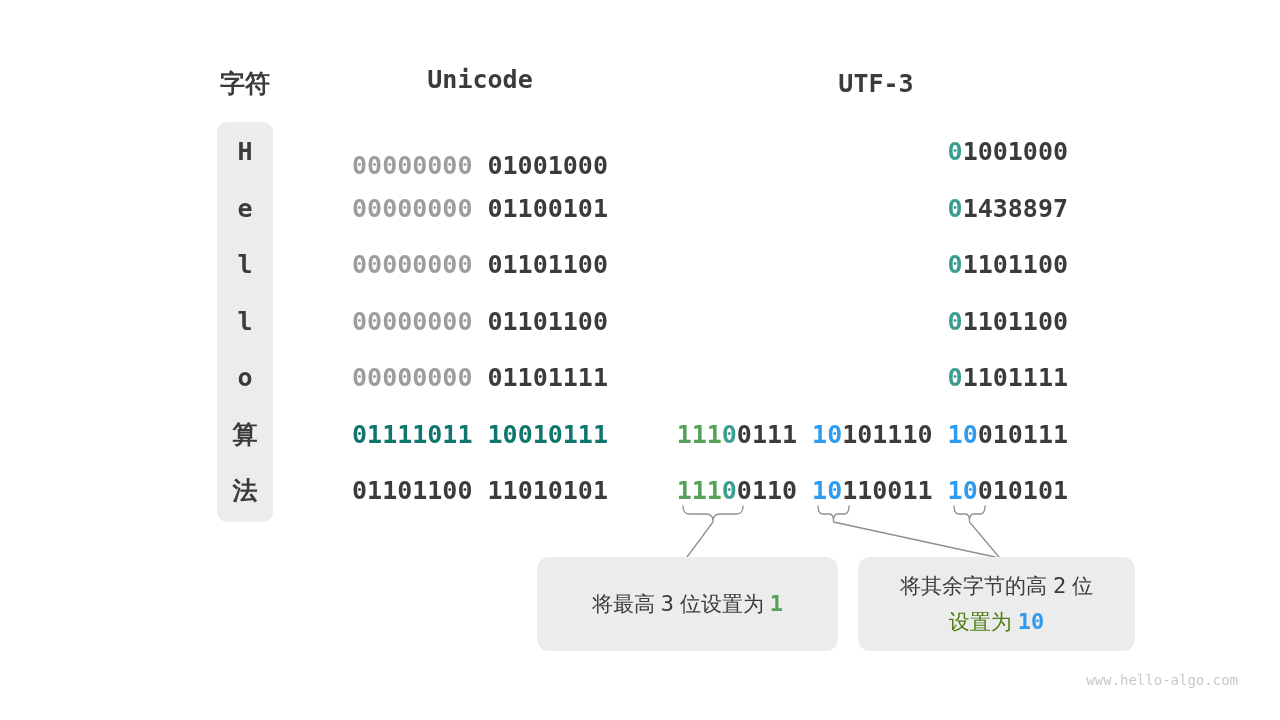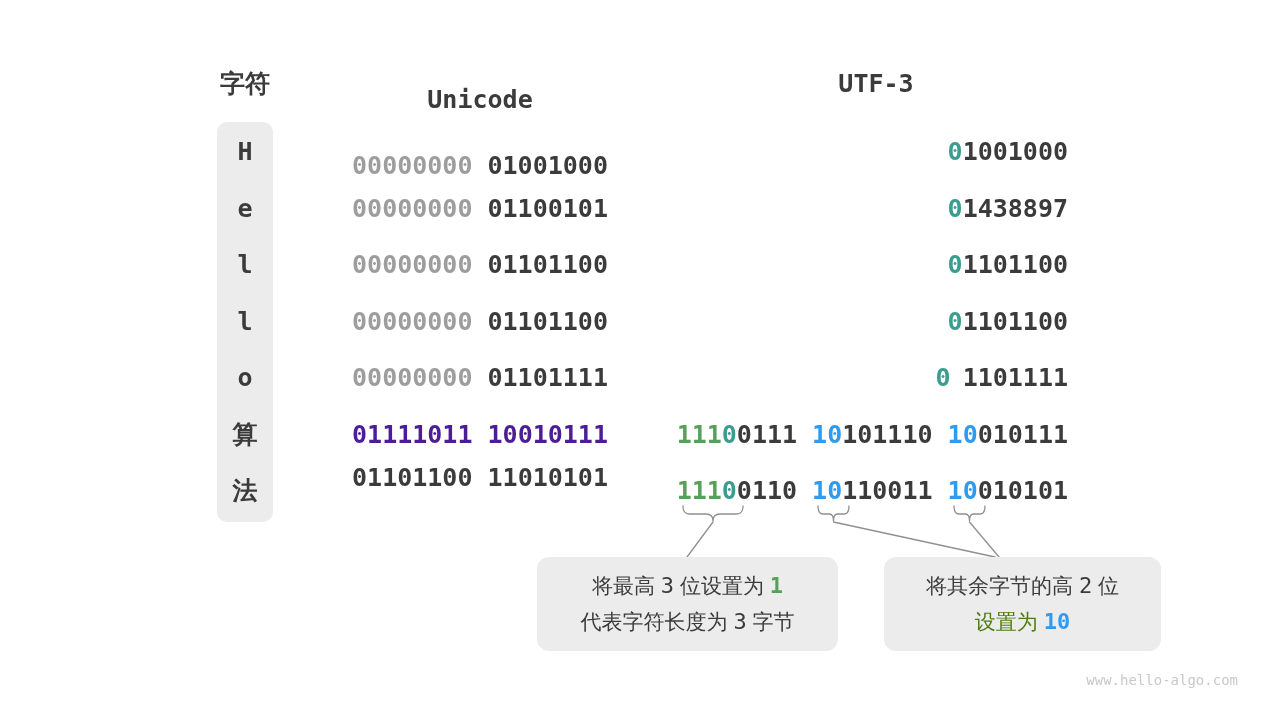--- a/index.html
+++ b/index.html
@@ -40,75 +40,74 @@
   
   .callout{
     position:absolute;top:557px;height:94px;background:#ececec;border-radius:12px;
     display:flex;flex-direction:column;justify-content:center;align-items:center;
     font-size:21px;color:#3b3b3b;
   }
   .callout .callout-line{line-height:36px;white-space:pre;text-align:center;}
   .callout .mono{font-size:22px;}
   .callout .bold{font-weight:bold;}
   #callout-0{left:537px;width:301px;}
-  #callout-1{left:858px;width:277px;margin-left:26px;}
+  #callout-1{left:858px;width:277px;}
 
   
   .watermark{
     position:absolute;right:42px;top:672px;
     font-family:"DejaVu Sans Mono",monospace;font-size:14px;color:#c9c9c9;
     white-space:pre;
   }
 </style>
 </head>
 <body>
 
 <div class="col-header" style="left:245px;top:83px;text-align:right;">字符</div>
-<div class="col-header mono" style="left:480px;top:99px;">Unicode</div>
+<div class="col-header mono" style="left:480px;top:79px;">Unicode</div>
 <div class="col-header mono" style="left:876px;top:83px;">UTF-3</div>
 
 <div class="char-col-bg"></div>
 
 <div id="rows-layer">
     <div class="row-cell char-cell" style="top: 134px;">H</div>
     <div class="row-cell unicode-cell" style="top: 148px;"><span class="" style="color: rgb(157, 157, 157);">00000000</span><span class="" style="color: rgb(59, 59, 59);"> 01001000</span></div>
     <div class="row-cell utf8-cell" style="top: 134px;"><span class="" style="color: rgb(58, 157, 143);">0</span><span class="" style="color: rgb(59, 59, 59);">1001000</span></div>
     <div class="row-cell char-cell" style="top: 190.5px;">e</div>
     <div class="row-cell unicode-cell" style="top: 190.5px;"><span class="" style="color: rgb(157, 157, 157);">00000000</span><span class="" style="color: rgb(59, 59, 59);"> 01100101</span></div>
     <div class="row-cell utf8-cell" style="top: 190.5px;"><span class="" style="color: rgb(58, 157, 143);">0</span><span class="" style="color: rgb(59, 59, 59);">1438897</span></div>
     <div class="row-cell char-cell" style="top: 247px;">l</div>
     <div class="row-cell unicode-cell" style="top: 247px;"><span class="" style="color: rgb(157, 157, 157);">00000000</span><span class="" style="color: rgb(59, 59, 59);"> 01101100</span></div>
     <div class="row-cell utf8-cell" style="top: 247px;"><span class="" style="color: rgb(58, 157, 143);">0</span><span class="" style="color: rgb(59, 59, 59);">1101100</span></div>
     <div class="row-cell char-cell" style="top: 303.5px;">l</div>
     <div class="row-cell unicode-cell" style="top: 303.5px;"><span class="" style="color: rgb(157, 157, 157);">00000000</span><span class="" style="color: rgb(59, 59, 59);"> 01101100</span></div>
     <div class="row-cell utf8-cell" style="top: 303.5px;"><span class="" style="color: rgb(58, 157, 143);">0</span><span class="" style="color: rgb(59, 59, 59);">1101100</span></div>
     <div class="row-cell char-cell" style="top: 360px;">o</div>
     <div class="row-cell unicode-cell" style="top: 360px;"><span class="" style="color: rgb(157, 157, 157);">00000000</span><span class="" style="color: rgb(59, 59, 59);"> 01101111</span></div>
-    <div class="row-cell utf8-cell" style="top: 360px;"><span class="" style="color: rgb(58, 157, 143);">0</span><span class="" style="color: rgb(59, 59, 59); margin-left: 12px;">1101111</span></div>
+    <div class="row-cell utf8-cell" style="top: 360px;"><span class="" style="color: rgb(58, 157, 143);">0</span><span class="" style="color: rgb(59, 59, 59);">1101111</span></div>
     <div class="row-cell char-cell" style="top: 416.5px;">算</div>
-    <div class="row-cell unicode-cell" style="top: 416.5px;"><span class="" style="color: #4c1d95;">01111011 10010111</span></div>
+    <div class="row-cell unicode-cell" style="top: 416.5px;"><span class="" style="color: #0f766e;">01111011 10010111</span></div>
     <div class="row-cell utf8-cell" style="top: 416.5px;"><span class="" style="color: rgb(86, 161, 90);">111</span><span class="" style="color: rgb(58, 157, 143);">0</span><span class="" style="color: rgb(59, 59, 59);">0111 </span><span class="" style="color: rgb(46, 155, 240);">10</span><span class="" style="color: rgb(59, 59, 59);">101110 </span><span class="" style="color: rgb(46, 155, 240);">10</span><span class="" style="color: rgb(59, 59, 59);">010111</span></div>
     <div class="row-cell char-cell" style="top: 473px;">法</div>
-    <div class="row-cell unicode-cell" style="top: 460px;"><span class="" style="color: rgb(59, 59, 59);">01101100 11010101</span></div>
+    <div class="row-cell unicode-cell" style="top: 473px;"><span class="" style="color: rgb(59, 59, 59);">01101100 11010101</span></div>
     <div class="row-cell utf8-cell" style="top: 473px;"><span class="" style="color: rgb(86, 161, 90);">111</span><span class="" style="color: rgb(58, 157, 143);">0</span><span class="" style="color: rgb(59, 59, 59);">0110 </span><span class="" style="color: rgb(46, 155, 240);">10</span><span class="" style="color: rgb(59, 59, 59);">110011 </span><span class="" style="color: rgb(46, 155, 240);">10</span><span class="" style="color: rgb(59, 59, 59);">010101</span></div>
   </div>
 
 <svg class="anno-svg" viewBox="0 0 1280 720">
   <g fill="none" stroke="#909090" stroke-width="1.3" stroke-linecap="round" stroke-linejoin="round">
     <path d="M683,506 C683,512 685,514 690,514 L706,514 C710,514 713,515.5 713,521 C713,515.5 716,514 720,514 L736,514 C741,514 743,512 743,506"></path>
     <path d="M818,506 C818,511 819,514 823,514 L829.5,514 C832,514 833.5,516 833.5,521 C833.5,516 835,514 837.5,514 L844,514 C848,514 849,511 849,506"></path>
     <path d="M954,506 C954,511 955,514 959,514 L965.5,514 C968,514 969.5,516 969.5,521 C969.5,516 971,514 973.5,514 L980,514 C984,514 985,511 985,506"></path>
     <line x1="713" y1="522" x2="687" y2="557"></line>
     <line x1="833.5" y1="522" x2="995" y2="557"></line>
     <line x1="969.5" y1="522" x2="999" y2="557"></line>
   </g>
 </svg>
 
 <div class="callout" id="callout-0">
     <div class="callout-line"><span class="" style="color: rgb(59, 59, 59);">将最高 </span><span class="mono " style="color: rgb(59, 59, 59);">3</span><span class="" style="color: rgb(59, 59, 59);"> 位设置为 </span><span class="mono bold" style="color: rgb(86, 161, 90);">1</span></div>
-    <div class="callout-line"><span class="" style="color: rgb(59, 59, 59);">代表字符长度为 </span><span class="mono " style="color: rgb(59, 59, 59);">3</span><span class="" style="color: rgb(59, 59, 59);"> 字节</span></div>
   </div>
 <div class="callout" id="callout-1">
     <div class="callout-line"><span class="" style="color: rgb(59, 59, 59);">将其余字节的高 </span><span class="mono " style="color: rgb(59, 59, 59);">2</span><span class="" style="color: rgb(59, 59, 59);"> 位</span></div>
     <div class="callout-line"><span class="" style="color: #4d7c0f;">设置为 </span><span class="mono bold" style="color: rgb(46, 155, 240);">10</span></div>
   </div>
 
 <div class="watermark">www.hello-algo.com</div>
 
 </body></html>

